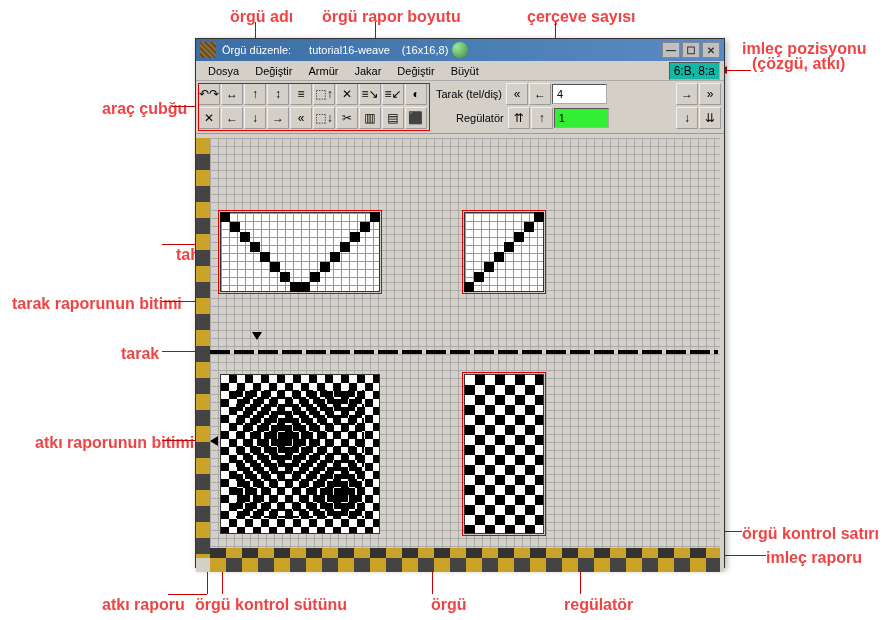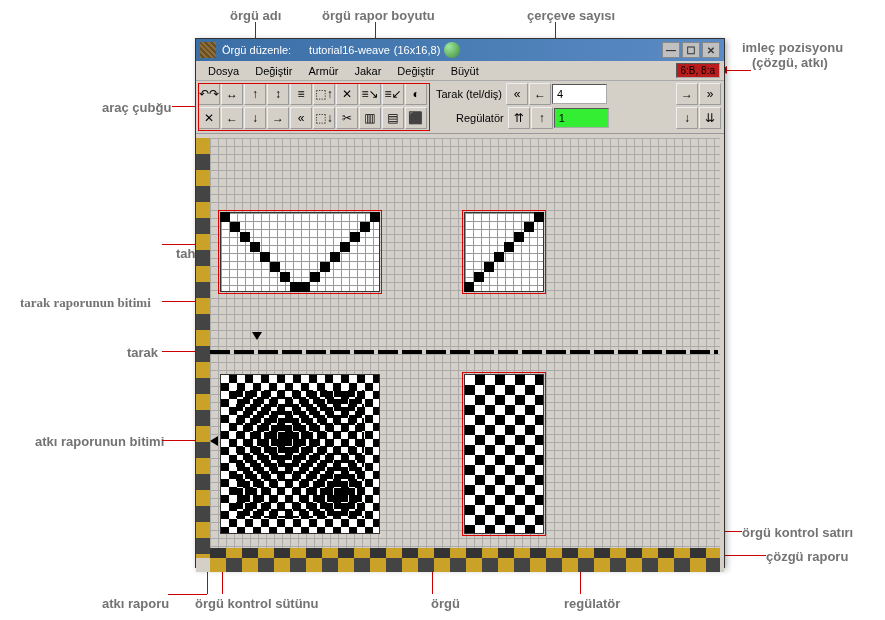--- a/index.html
+++ b/index.html
@@ -7,22 +7,22 @@
     margin: 0;
     font-family: Arial, sans-serif;
     font-size: 11px;
     background: #fff;
     width: 885px;
     height: 620px;
     position: relative;
   }
   .annotation {
     position: absolute;
-    color: #737373;
-    font-size: 13px;
+    color: #ef4444;
+    font-size: 16px;
     font-weight: bold;
     white-space: nowrap;
   }
   .ann-line {
     position: absolute;
     background: #cc0000;
   }
   .window {
     position: absolute;
     left: 195px;
@@ -77,22 +77,22 @@
     border-bottom: 1px solid #aaa;
   }
   .menu-item {
     padding: 2px 8px;
     cursor: pointer;
   }
   .cursor-pos {
     margin-left: auto;
     border: 1px inset #aaa;
     padding: 1px 4px;
-    background: #b91c1c;
-    font-size: 10px;
+    background: #14b8a6;
+    font-size: 12px;
   }
   .toolbar {
     display: flex;
     flex-wrap: wrap;
     background: #d4d0c8;
     border-bottom: 1px solid #999;
     padding: 2px;
   }
   .tool-row {
     display: flex;
@@ -258,45 +258,45 @@
 <div class="red-arrow-l" style="left:720px; top:66px;"></div>
 
 <div class="annotation" style="left:102px; top:100px;">araç çubğu</div>
 <div class="ann-line" style="left:172px; top:106px; width:23px; height:1px;"></div>
 <div class="red-arrow-r" style="left:195px; top:102px;"></div>
 
 <div class="annotation" style="left:128px; top:246px;margin-left:48px;">tahar</div>
 <div class="ann-line" style="left:162px; top:244px; width:55px; height:1px;"></div>
 <div class="red-arrow-r" style="left:217px; top:240px;"></div>
 
-<div class="annotation" style="left:20px; top:295px;font-family:Liberation Serif, serif;">tarak raporunun bitimi</div>
+<div class="annotation" style="left:12px; top:295px;">tarak raporunun bitimi</div>
 <div class="ann-line" style="left:162px; top:301px; width:63px; height:1px;"></div>
 <div class="ann-line" style="left:225px; top:301px; width:1px; height:13px;"></div>
 
-<div class="annotation" style="left:127px; top:345px;">tarak</div>
+<div class="annotation" style="left:121px; top:345px;">tarak</div>
 <div class="ann-line" style="left:162px; top:351px; width:33px; height:1px;"></div>
 <div class="red-arrow-r" style="left:195px; top:347px;"></div>
 
 <div class="annotation" style="left:35px; top:434px;">atkı raporunun bitimi</div>
 <div class="ann-line" style="left:162px; top:440px; width:33px; height:1px;"></div>
 <div class="red-arrow-r" style="left:195px; top:436px;"></div>
 
 <div class="annotation" style="left:555px; top:232px;">ayna</div>
 <div class="ann-line" style="left:543px; top:238px; width:12px; height:1px;"></div>
 <div class="red-arrow-l" style="left:536px; top:234px;"></div>
 
 <div class="annotation" style="left:570px; top:434px;">armür</div>
 <div class="ann-line" style="left:550px; top:440px; width:20px; height:1px;"></div>
 <div class="red-arrow-l" style="left:543px; top:436px;"></div>
 
 <div class="annotation" style="left:742px; top:525px;">örgü kontrol satırı</div>
 <div class="ann-line" style="left:725px; top:531px; width:17px; height:1px;"></div>
 <div class="red-arrow-l" style="left:718px; top:527px;"></div>
 
-<div class="annotation" style="left:766px; top:549px;">çözgü raporu</div>
+<div class="annotation" style="left:766px; top:549px;">imleç raporu</div>
 <div class="ann-line" style="left:725px; top:555px; width:41px; height:1px;"></div>
 <div class="red-arrow-l" style="left:718px; top:551px;"></div>
 
 <div class="annotation" style="left:102px; top:596px;">atkı raporu</div>
 <div class="ann-line" style="left:207px; top:570px; width:1px; height:24px;"></div>
 <div class="ann-line" style="left:168px; top:594px; width:39px; height:1px;"></div>
 
 <div class="annotation" style="left:195px; top:596px;">örgü kontrol sütünu</div>
 <div class="ann-line" style="left:222px; top:570px; width:1px; height:24px;"></div>
 
@@ -311,21 +311,21 @@
 <div class="ann-line" style="left:556px; top:570px; width:24px; height:1px;"></div>
 <div class="red-arrow-u" style="left:552px; top:555px;"></div>
 <div class="ann-line" style="left:556px; top:562px; width:1px; height:8px;"></div>
 
 <div class="window">
 
   <div class="titlebar">
     <div class="app-icon"></div>
     <span class="title-text">Örgü düzenle:</span>
     <span class="title-text" style="margin-left:18px;">tutorial16-weave</span>
-    <span class="title-text" style="margin-left:4px;">(16x16,</span>
+    <span class="title-text" style="margin-left:12px;">(16x16,</span>
     <span class="title-text">8)</span>
     <div class="extra-icon"></div>
     <div class="titlebar-spacer"></div>
     <div class="winbtn">—</div>
     <div class="winbtn">☐</div>
     <div class="winbtn">✕</div>
   </div>
 
   <div class="menubar">
     <div class="menu-item">Dosya</div>

